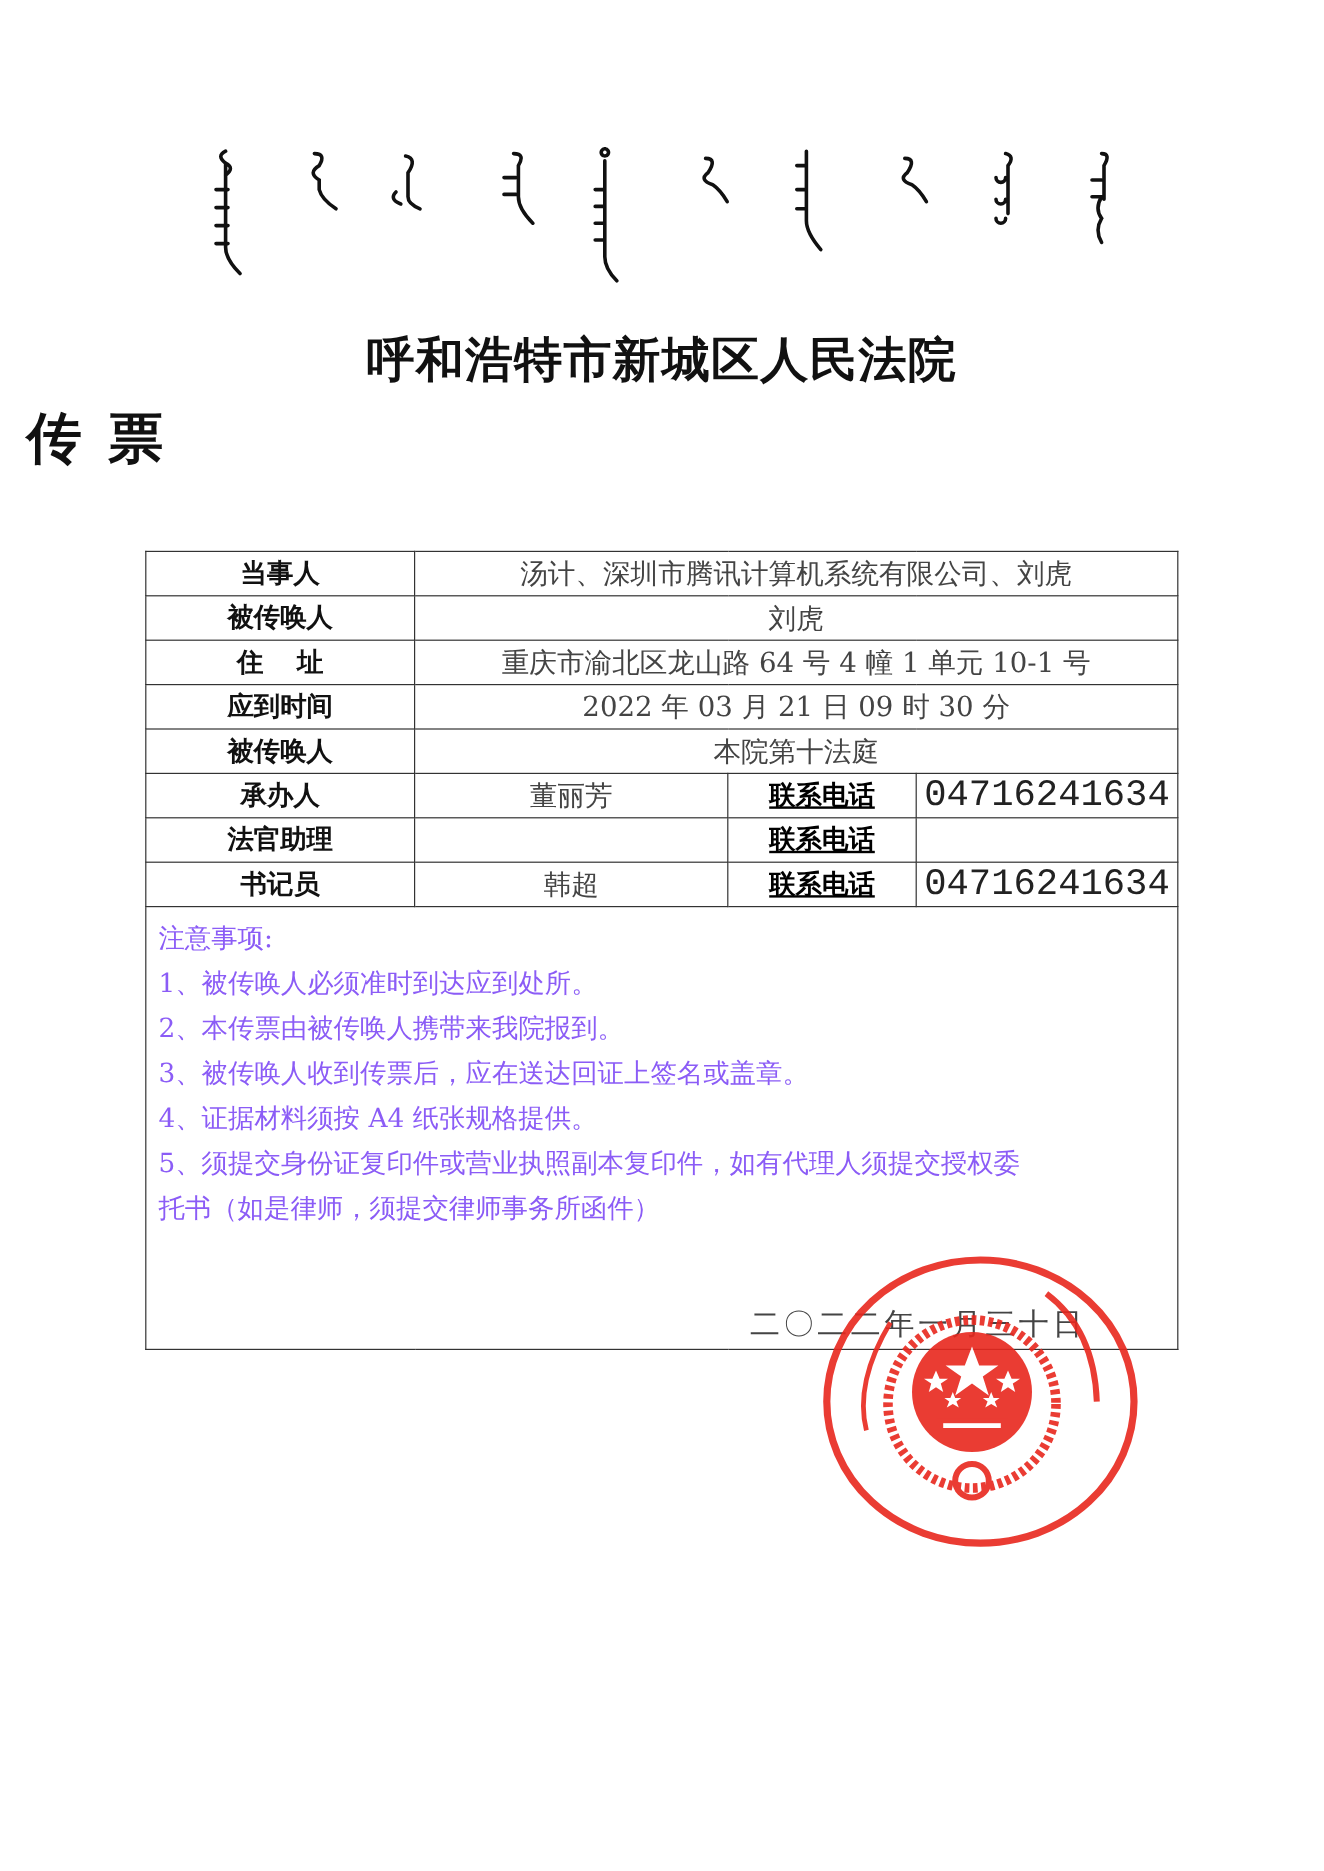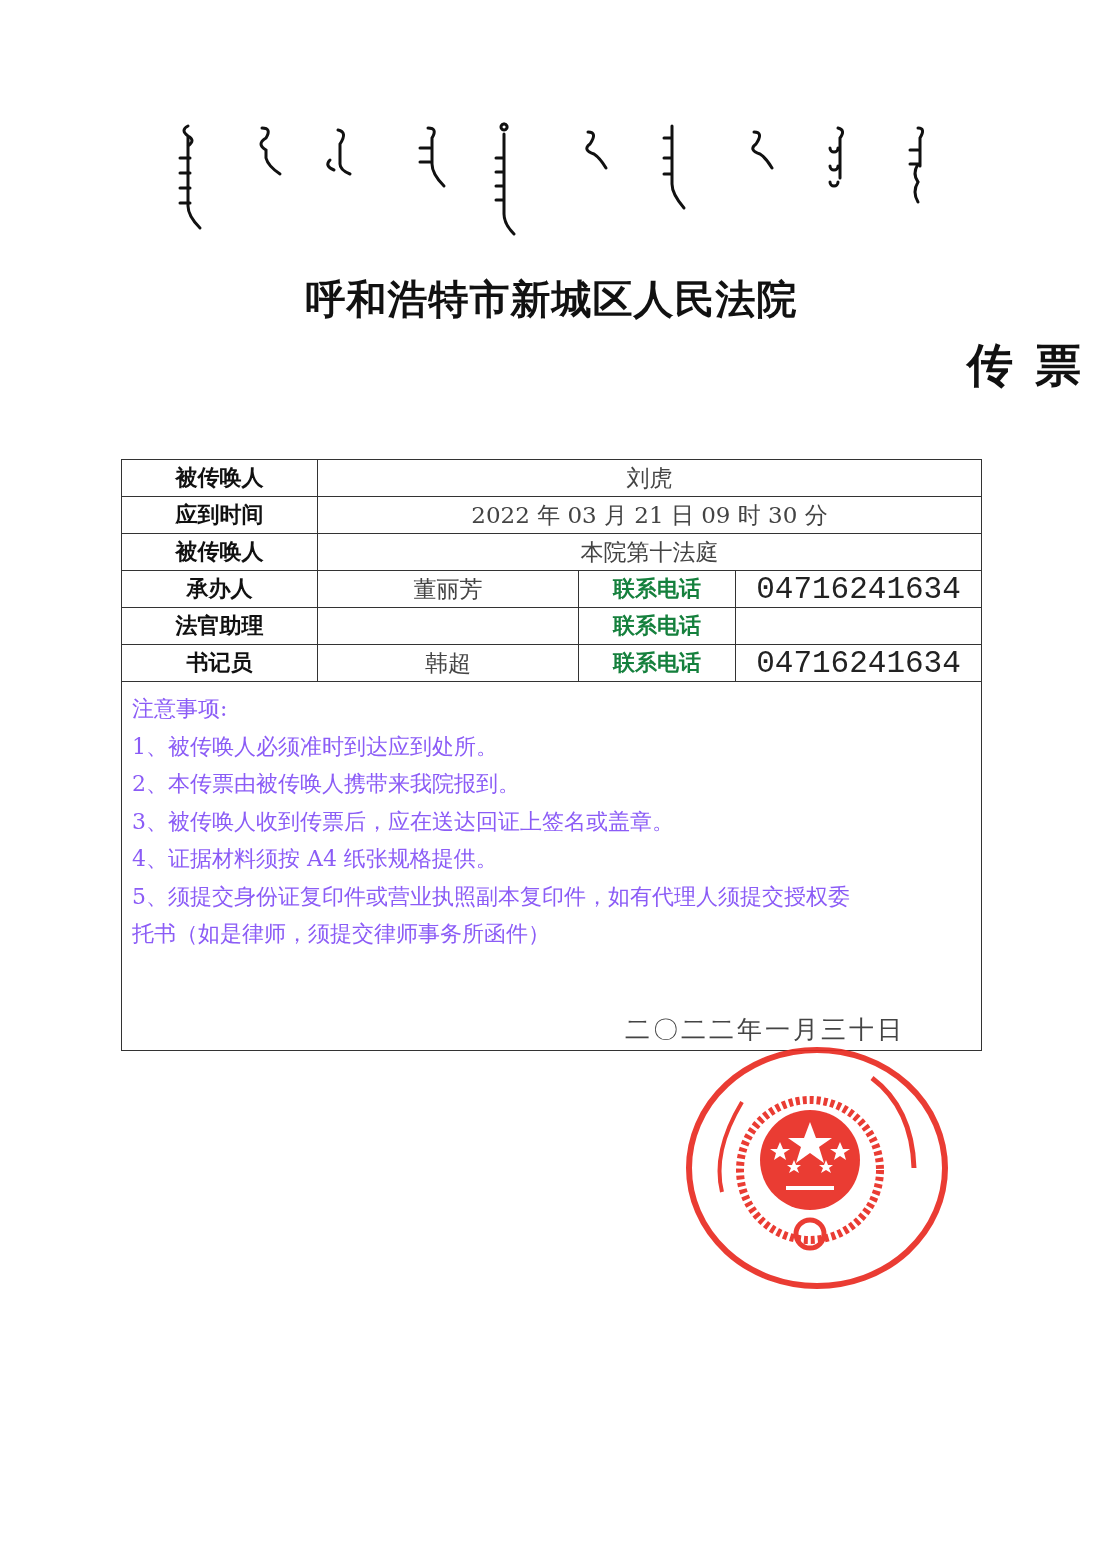--- a/index.html
+++ b/index.html
@@ -1,29 +1,29 @@
 <!DOCTYPE html>
 <html><head>
 <meta charset="utf-8">
 <style>
   html, body { margin: 0; padding: 0; background: #ffffff; }
   body { width: 1103px; height: 1559px; position: relative; overflow: hidden;
          font-family: "DejaVu Serif", "Liberation Serif", serif; color: #222; }
   .mongol { position: absolute; top: 118px; left: 170px; width: 770px; height: 120px; }
   .title { position: absolute; top: 272px; left: 0; width: 1103px; text-align: center;
            font-size: 40px; font-weight: bold; letter-spacing: 1px; color: #111; }
-  .subtitle { position: absolute; top: 335px; left: 0; width: 1103px; text-align: right;
+  .subtitle { position: absolute; top: 335px; left: 0; width: 1103px; text-align: left;
               font-size: 46px; font-weight: bold; letter-spacing: 22px; color: #111; padding-left: 22px; box-sizing: border-box; }
   table.form { position: absolute; top: 459px; left: 121px; width: 861px; border-collapse: collapse; }
   table.form td { border: 1.5px solid #333; height: 36px; padding: 0; text-align: center;
                   font-size: 23px; color: #444; }
   table.form td.label { width: 195px; font-weight: bold; color: #111; font-family: "DejaVu Sans", sans-serif; font-size: 22px; }
   table.form td.label.spaced { letter-spacing: 28px; padding-left: 28px; }
   table.form tr.first td { height: 46px; }
-  table.form td.sublabel { font-weight: bold; color: #15803d; font-family: "DejaVu Sans", sans-serif; font-size: 22px; width: 156px; }
+  table.form td.sublabel { font-weight: bold; color: #000000; font-family: "DejaVu Sans", sans-serif; font-size: 22px; width: 156px; text-decoration: underline; }
   table.form td.phone { font-family: Liberation Mono, monospace; font-size: 31px; color: #222; }
   table.form td.notes { text-align: left; vertical-align: top; height: 360px; padding: 8px 0 0 10px; position: relative; }
   .notes-title, .note-line { font-size: 22px; color: #8b5cf6; line-height: 37.5px; white-space: nowrap; }
   .date-line { position: absolute; right: 76px; bottom: 4px; font-size: 25px; color: #444; letter-spacing: 3px; }
   .seal { position: absolute; left: 682px; top: 1042px; width: 270px; height: 252px; opacity: 0.9; pointer-events: none; }
 </style>
 </head>
 <body>
 
 <div class="mongol">
@@ -43,22 +43,30 @@
     </g>
   </svg>
 </div>
 
 <div class="title">呼和浩特市新城区人民法院</div>
 <div class="subtitle">传票</div>
 
 <table class="form">
   <tbody>
   <tr>
+    <td class="label">当事人</td>
+    <td colspan="3">汤计、深圳市腾讯计算机系统有限公司、刘虎</td>
+  </tr>
+  <tr>
     <td class="label">被传唤人</td>
     <td colspan="3">刘虎</td>
+  </tr>
+  <tr>
+    <td class="label spaced">住址</td>
+    <td colspan="3">重庆市渝北区龙山路 64 号 4 幢 1 单元 10-1 号</td>
   </tr>
   <tr>
     <td class="label">应到时间</td>
     <td colspan="3">2022 年 03 月 21 日  09 时 30 分</td>
   </tr>
   <tr>
     <td class="label">被传唤人</td>
     <td colspan="3">本院第十法庭</td>
   </tr>
   <tr>

